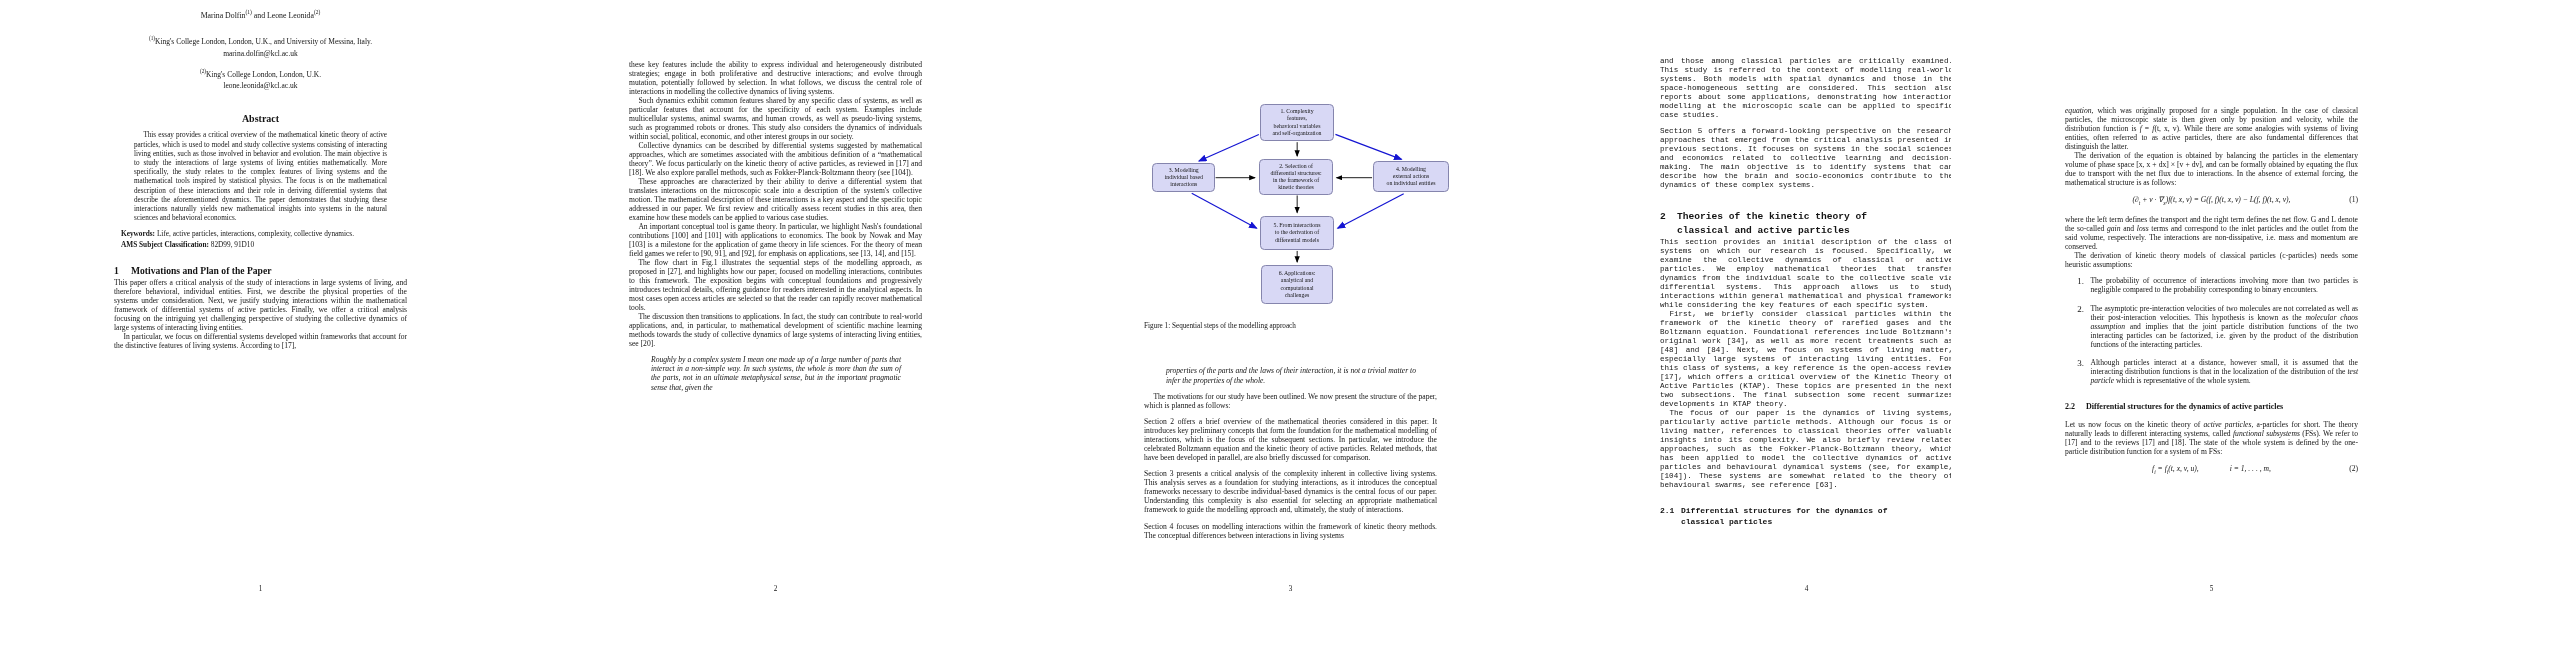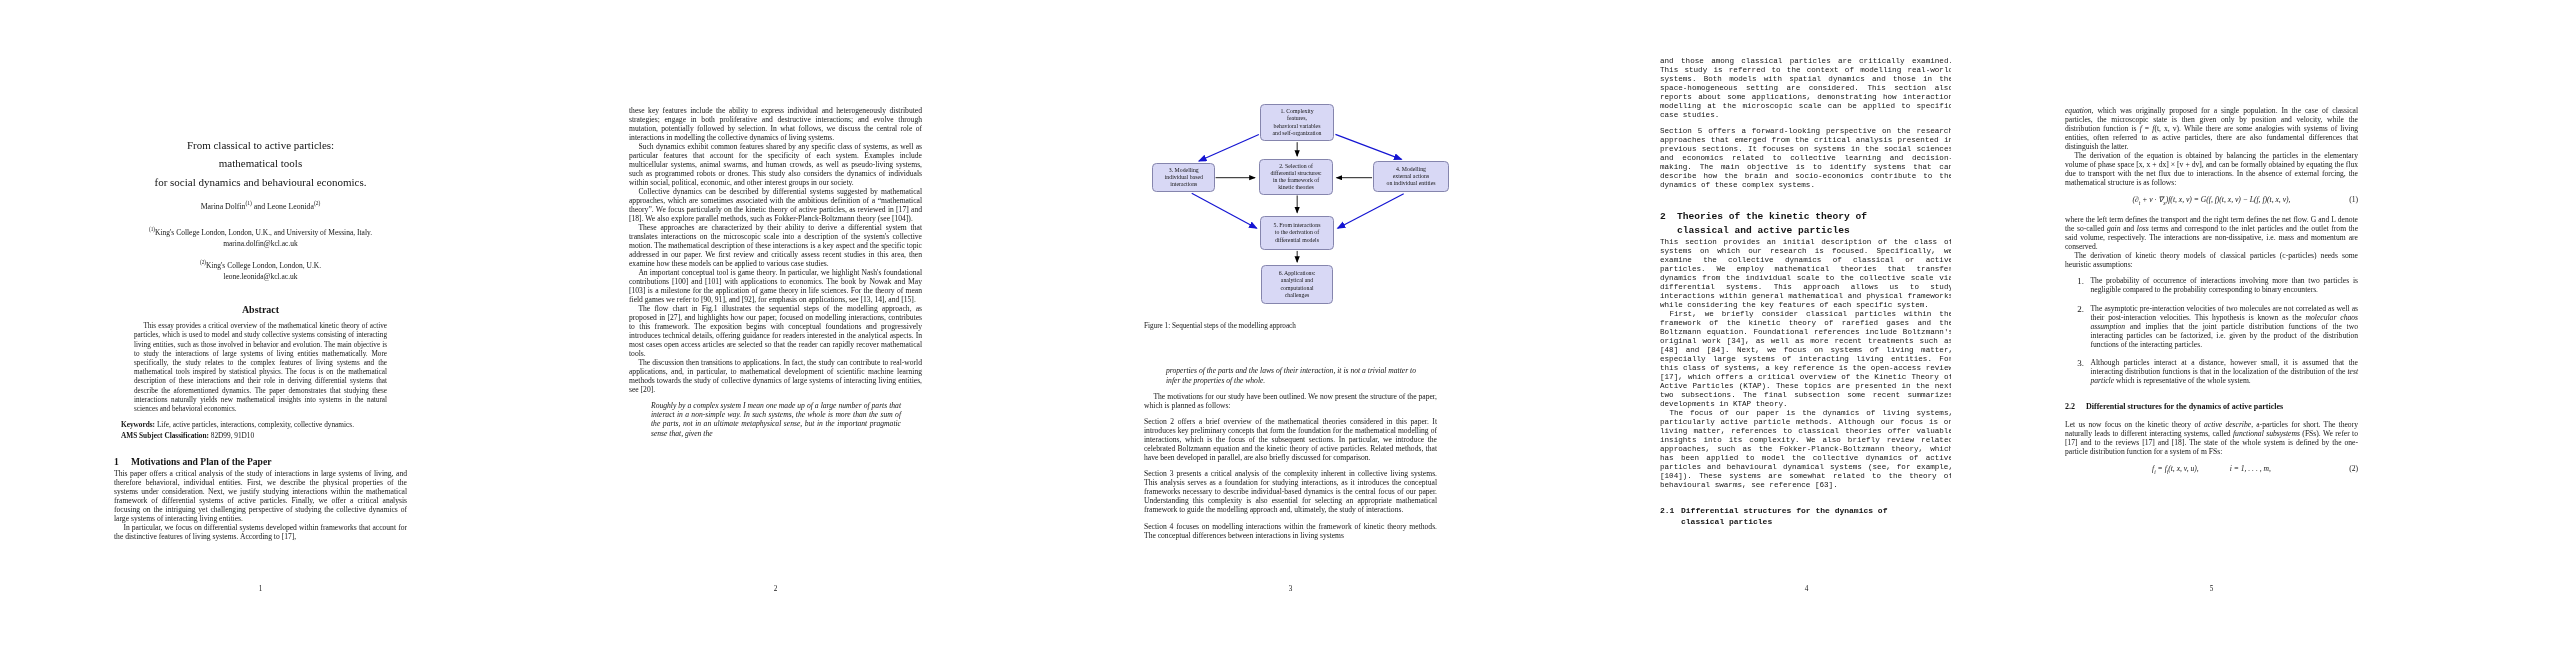--- a/index.html
+++ b/index.html
@@ -60,25 +60,20 @@
   .oli .num{flex:none;width:13.3px;}
   .oli .txt{flex:1;text-align:justify;}
 </style>
 </head>
 <body>
 
 <div class="watermark">arXiv:2510.13895v1  [physics.soc-ph]  14 Oct 2025</div>
 
 <div class="page" id="page1">
   <div class="col">
-    <div class="title">
-      <div>From classical to active particles:</div>
-      <div>mathematical tools</div>
-      <div>for social dynamics and behavioural economics.</div>
-    </div>
     <div class="authors">Marina Dolfin<sup>(1)</sup> and Leone Leonida<sup>(2)</sup></div>
     <div class="affil">
       <div class="aff"><sup>(1)</sup>King's College London, London, U.K., and University of Messina, Italy.</div>
       <div class="email">marina.dolfin@kcl.ac.uk</div>
     </div>
     <div class="affil affil2">
       <div class="aff"><sup>(2)</sup>King's College London, London, U.K.</div>
       <div class="email">leone.leonida@kcl.ac.uk</div>
     </div>
     <div class="abs-title">Abstract</div>
@@ -91,21 +86,21 @@
       <span class="h-num">1</span>
       <span class="h-title">Motivations and Plan of the Paper</span>
     </div>
     <p class="p after-h">This paper offers a critical analysis of the study of interactions in large systems of living, and therefore behavioral, individual entities. First, we describe the physical properties of the systems under consideration. Next, we justify studying interactions within the mathematical framework of differential systems of active particles. Finally, we offer a critical analysis focusing on the intriguing yet challenging perspective of studying the collective dynamics of large systems of interacting living entities.</p>
     <p class="p ind">In particular, we focus on differential systems developed within frameworks that account for the distinctive features of living systems. According to [17],</p>
   </div>
   <div class="pagenum">1</div>
 </div>
 
 <div class="page" id="page2">
-  <div class="col" style="padding-top:106px;">
+  <div class="col" style="padding-top:60px;">
     <p class="p">these key features include the ability to express individual and heterogeneously distributed strategies; engage in both proliferative and destructive interactions; and evolve through mutation, potentially followed by selection. In what follows, we discuss the central role of interactions in modelling the collective dynamics of living systems.</p>
     <p class="p ind">Such dynamics exhibit common features shared by any specific class of systems, as well as particular features that account for the specificity of each system. Examples include multicellular systems, animal swarms, and human crowds, as well as pseudo-living systems, such as programmed robots or drones. This study also considers the dynamics of individuals within social, political, economic, and other interest groups in our society.</p>
     <p class="p ind">Collective dynamics can be described by differential systems suggested by mathematical approaches, which are sometimes associated with the ambitious definition of a “mathematical theory”. We focus particularly on the kinetic theory of active particles, as reviewed in [17] and [18]. We also explore parallel methods, such as Fokker-Planck-Boltzmann theory (see [104]).</p>
     <p class="p ind">These approaches are characterized by their ability to derive a differential system that translates interactions on the microscopic scale into a description of the system's collective motion. The mathematical description of these interactions is a key aspect and the specific topic addressed in our paper. We first review and critically assess recent studies in this area, then examine how these models can be applied to various case studies.</p>
     <p class="p ind">An important conceptual tool is game theory. In particular, we highlight Nash's foundational contributions [100] and [101] with applications to economics. The book by Nowak and May [103] is a milestone for the application of game theory in life sciences. For the theory of mean field games we refer to [90, 91], and [92], for emphasis on applications, see [13, 14], and [15].</p>
     <p class="p ind">The flow chart in Fig.1 illustrates the sequential steps of the modelling approach, as proposed in [27], and highlights how our paper, focused on modelling interactions, contributes to this framework. The exposition begins with conceptual foundations and progressively introduces technical details, offering guidance for readers interested in the analytical aspects. In most cases open access articles are selected so that the reader can rapidly recover mathematical tools.</p>
     <p class="p ind">The discussion then transitions to applications. In fact, the study can contribute to real-world applications, and, in particular, to mathematical development of scientific machine learning methods towards the study of collective dynamics of large systems of interacting living entities, see [20].</p>
     <div class="quote">Roughly by a complex system I mean one made up of a large number of parts that interact in a non-simple way. In such systems, the whole is more than the sum of the parts, not in an ultimate metaphysical sense, but in the important pragmatic sense that, given the</div>
   </div>
   <div class="pagenum">2</div>
@@ -188,21 +183,21 @@
       <span class="txt p">The asymptotic pre-interaction velocities of two molecules are not correlated as well as their post-interaction velocities. This hypothesis is known as the <i>molecular chaos assumption</i> and implies that the joint particle distribution functions of the two interacting particles can be factorized, i.e. given by the product of the distribution functions of the interacting particles.</span>
     </div>
     <div class="oli" style="margin-top:9.4px;">
       <span class="num">3.</span>
       <span class="txt p">Although particles interact at a distance, however small, it is assumed that the interacting distribution functions is that in the localization of the distribution of the <i>test particle</i> which is representative of the whole system.</span>
     </div>
     <div class="h2" style="margin-top:15.6px;">
       <span class="h-num">2.2</span>
       <span class="h-title">Differential structures for the dynamics of active particles</span>
     </div>
-    <p class="p" style="margin-top:7.8px;">Let us now focus on the kinetic theory of <i>active describe</i>, a-particles for short. The theory naturally leads to different interacting systems, called <i>functional subsystems</i> (FSs). We refer to  [17] and to the reviews [17] and [18]. The state of the whole system is defined by the one-particle distribution function for a system of m FSs:</p>
+    <p class="p" style="margin-top:7.8px;">Let us now focus on the kinetic theory of <i>active particles</i>, a-particles for short. The theory naturally leads to different interacting systems, called <i>functional subsystems</i> (FSs). We refer to  [17] and to the reviews [17] and [18]. The state of the whole system is defined by the one-particle distribution function for a system of m FSs:</p>
     <div class="eq">
       <span class="math">f<sub>i</sub> = f<sub>i</sub>(t, x, v, u),</span><span class="math cond">i = 1, . . . , m,</span>
       <span class="eq-tag">(2)</span>
     </div>
   </div>
   <div class="pagenum">5</div>
 </div>
 
 
 </body></html>

